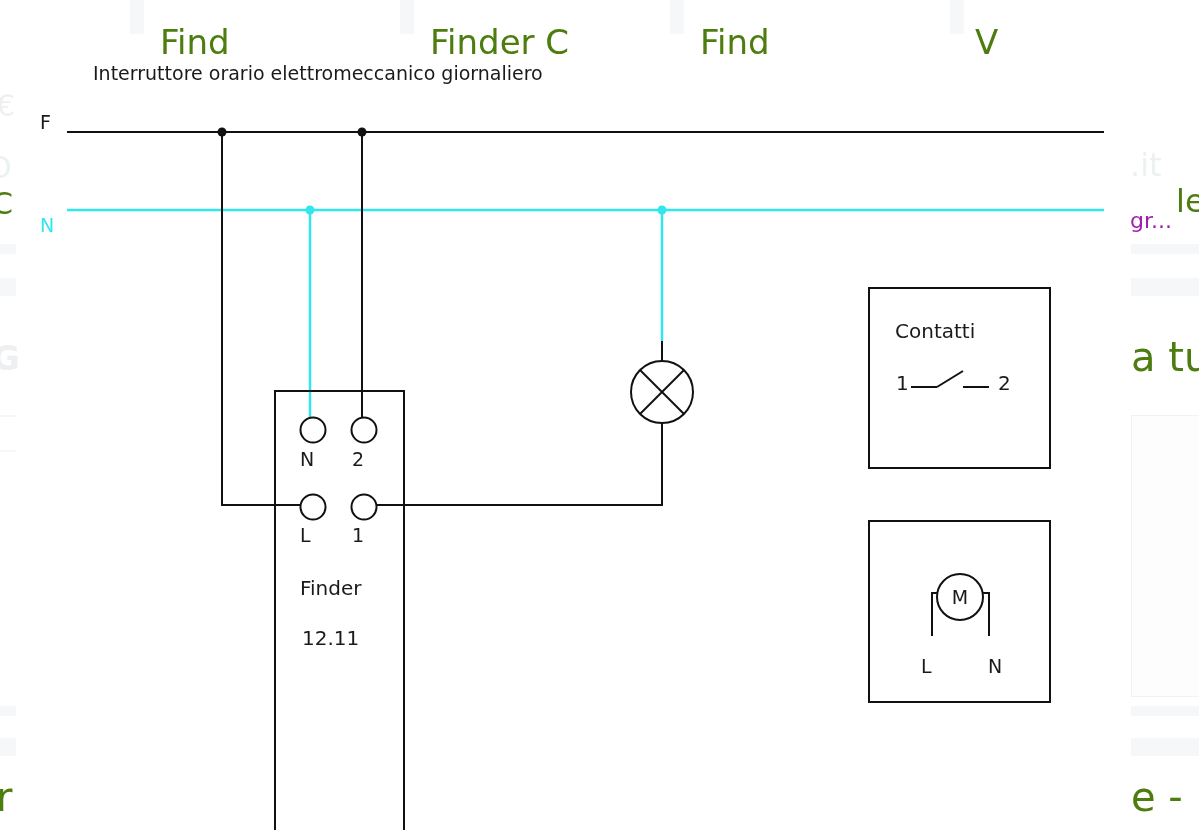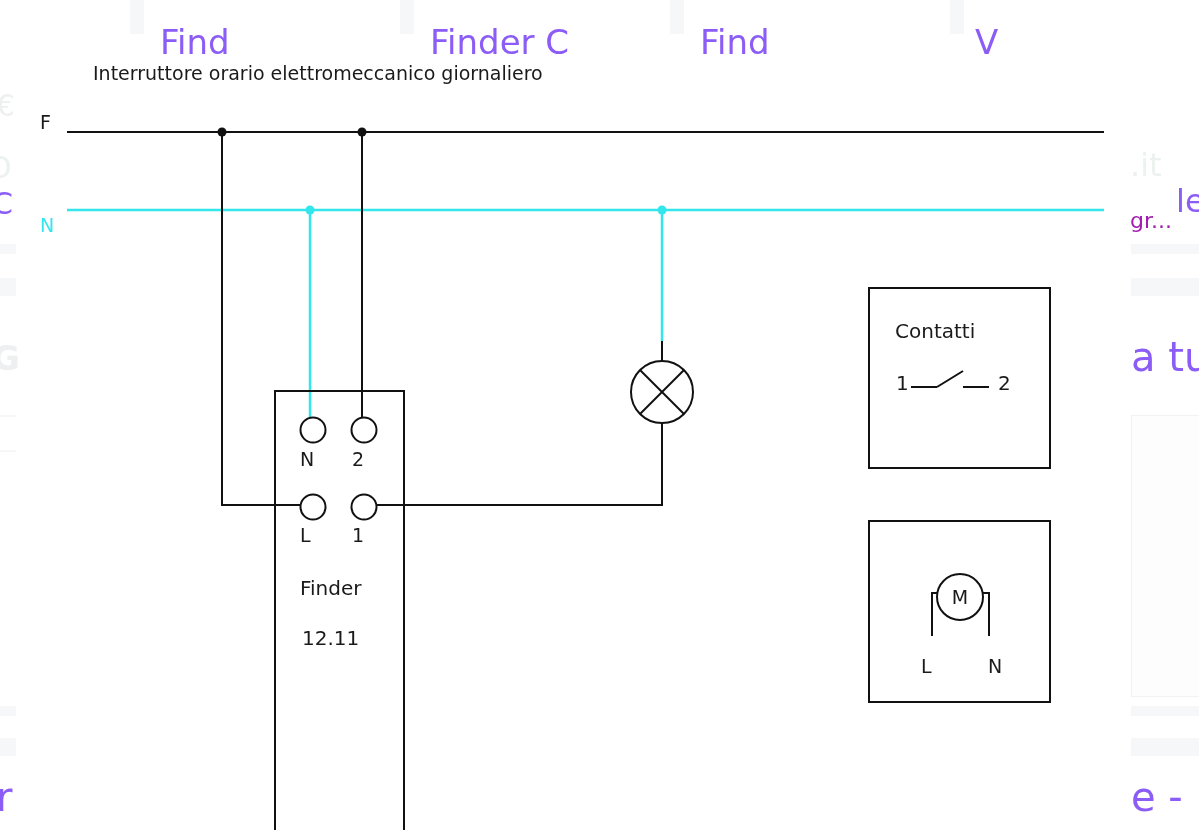--- a/index.html
+++ b/index.html
@@ -11,21 +11,21 @@
       width: 1199px;
       height: 830px;
       position: relative;
       overflow: hidden;
       font-family: "DejaVu Sans", sans-serif;
     }
     
     .ghost {
       position: absolute;
       font-family: "DejaVu Sans", sans-serif;
-      color: #8b5cf6;
+      color: #4d7c0f;
       white-space: nowrap;
       pointer-events: none;
     }
     .ghost-bar {
       position: absolute;
       background: #f6f7f9;
     }
     .ghost-thumb {
       position: absolute;
       border: 1px solid #f0f2f4;

